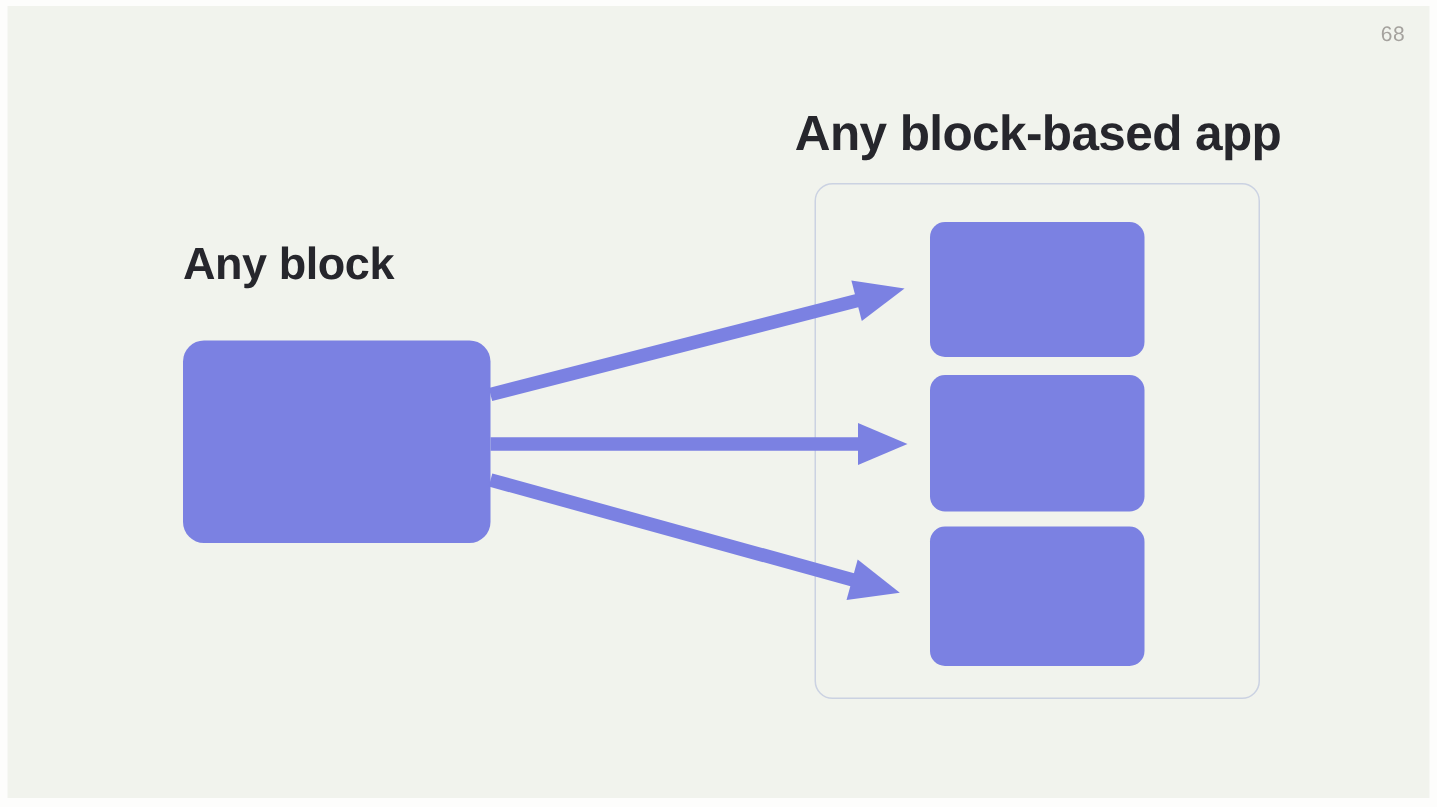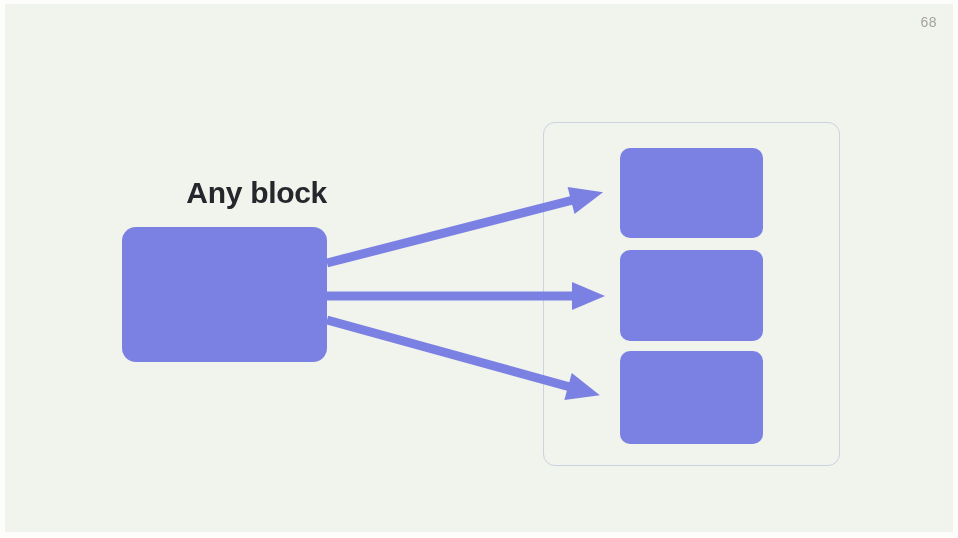--- a/index.html
+++ b/index.html
@@ -25,22 +25,22 @@
   }
   .page-number{
     position:absolute;
     top:10px;right:16px;
     font-size:14px;
     color:var(--muted);
     letter-spacing:0.5px;
   }
   .source-label{
     position:absolute;
-    left:117px;top:172px;width:205px;
-    text-align:right;
+    left:117px;top:156px;width:205px;
+    text-align:left;
     font-size:30px;
     font-weight:600;
     color:var(--text);
     letter-spacing:-0.3px;
     white-space:nowrap;
   }
   .source-block{
     position:absolute;
     left:117px;top:223px;
     width:205px;height:135px;
@@ -88,20 +88,21 @@
 <body>
 
 <div class="slide">
 
   <div class="page-number">68</div>
 
   <div class="source-label">Any block</div>
 
   <div class="source-block"></div>
 
+  <div class="app-title">Any block-based app</div>
 
   <div class="app-container">
 
   <div class="app-block" style="top: 25px; height: 90px;"></div>
       <div class="app-block" style="top: 127px; height: 91px;"></div>
       <div class="app-block" style="top: 228px; height: 93px;"></div>
     </div>
 
   <svg class="arrows" viewBox="5 4 948 528" xmlns="http://www.w3.org/2000/svg">
     <defs>

